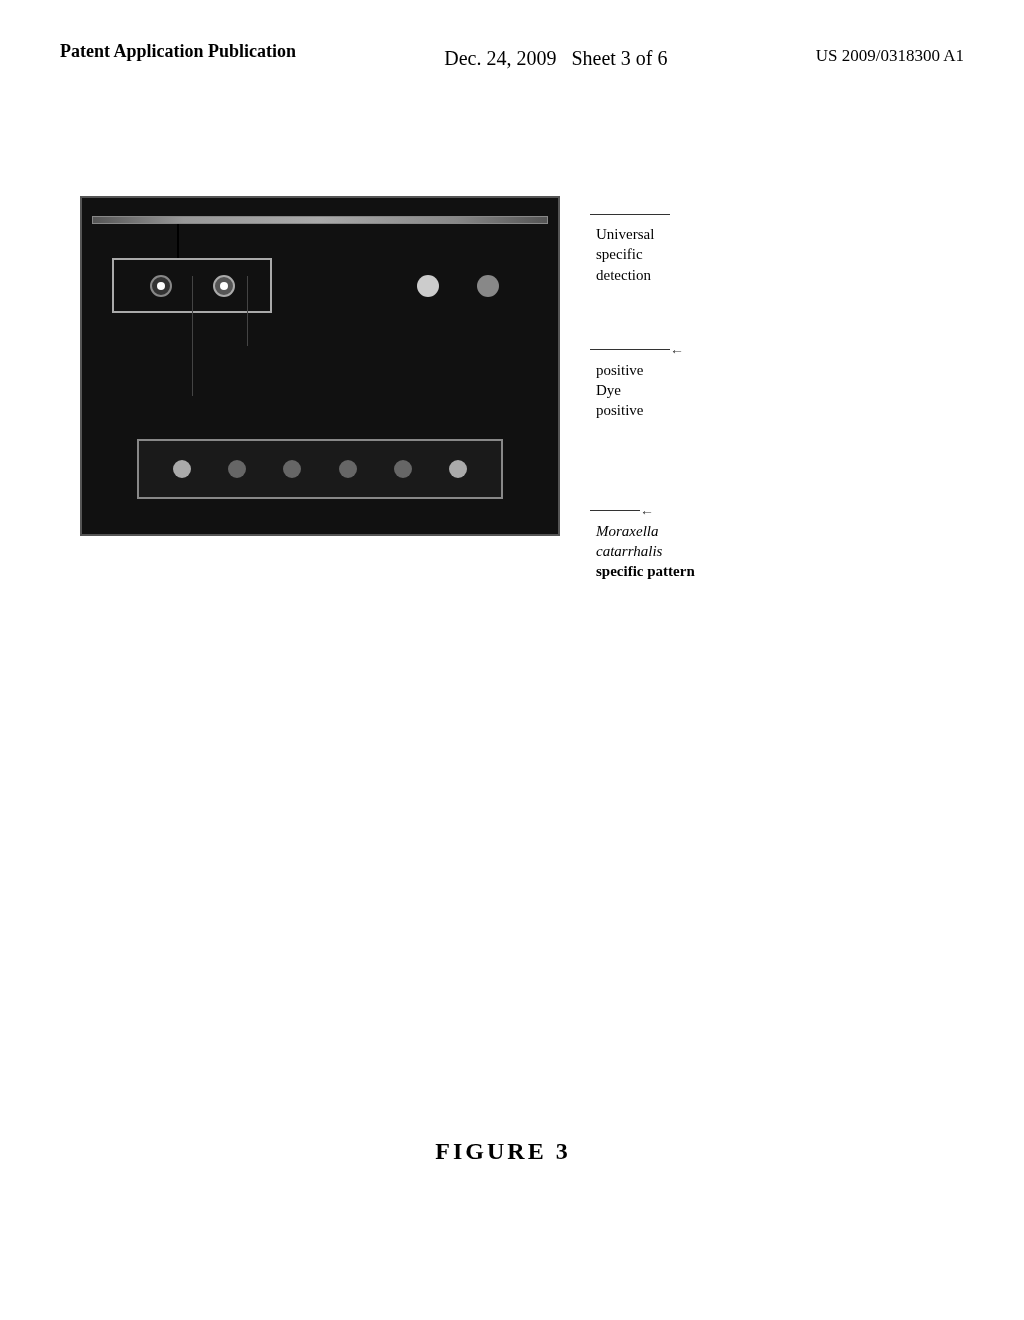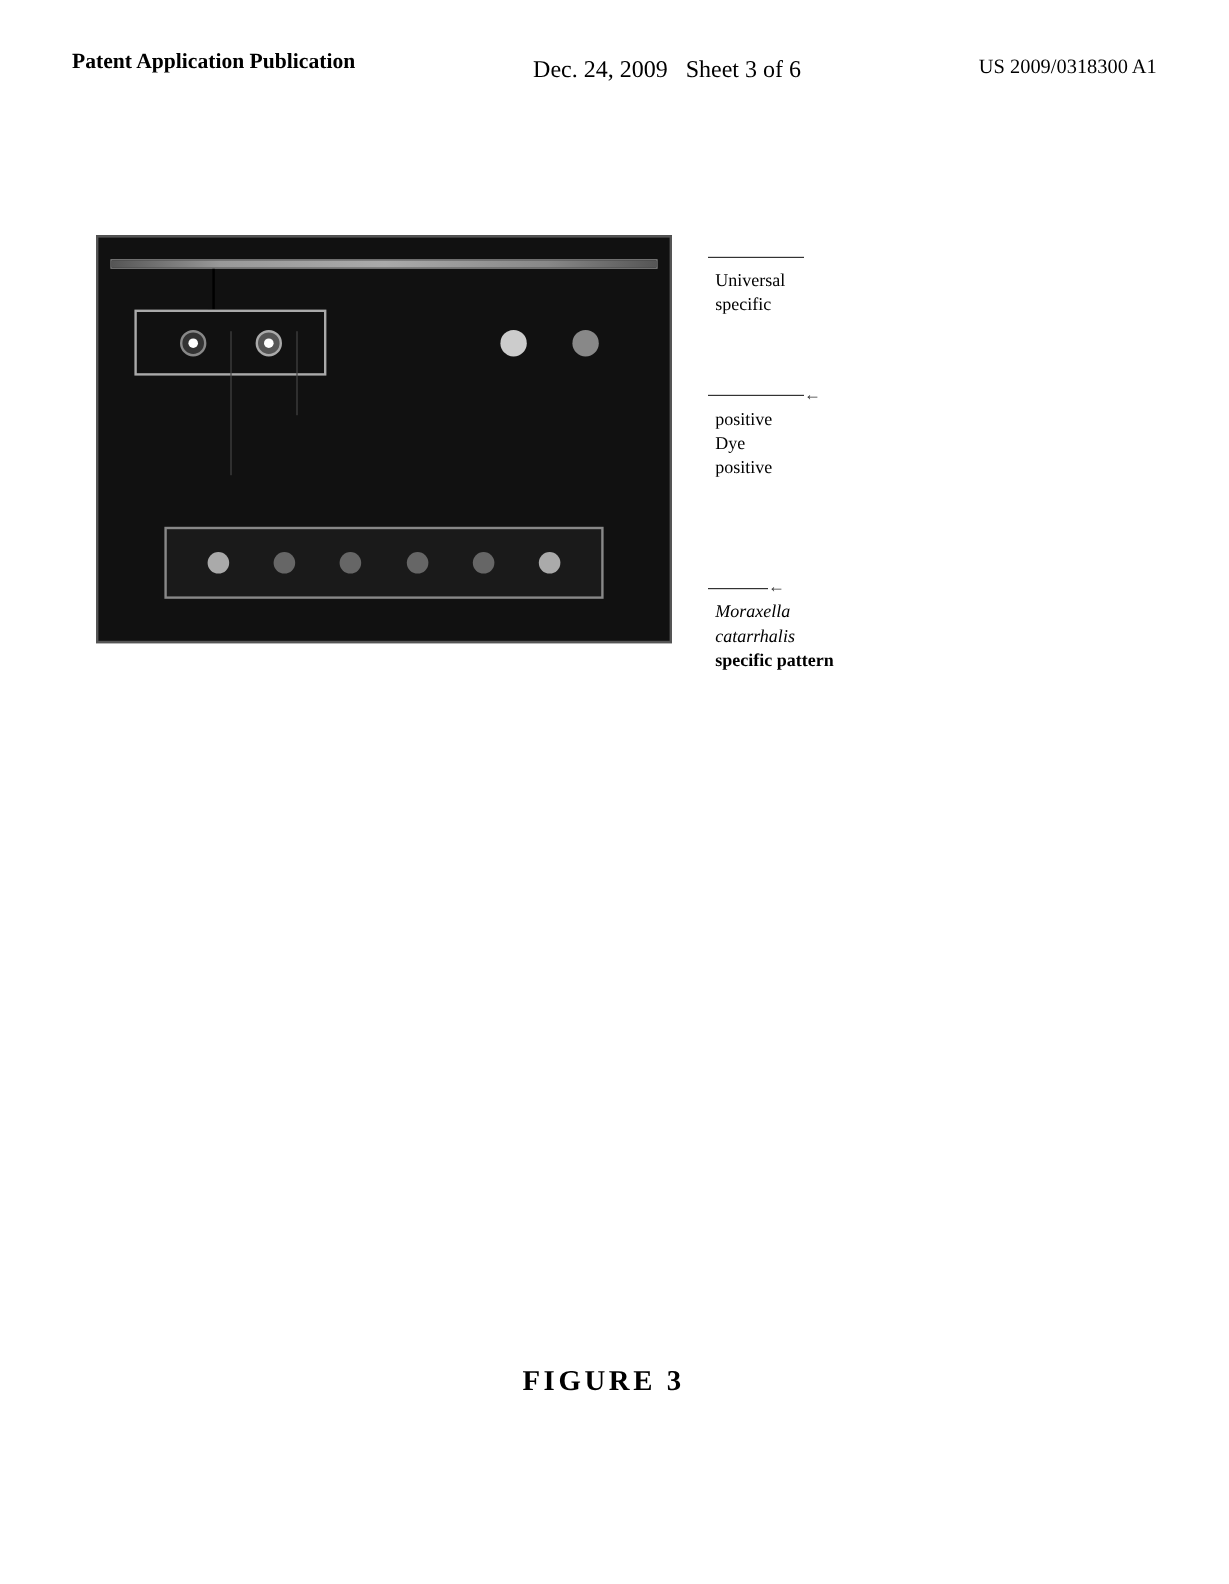--- a/index.html
+++ b/index.html
@@ -287,20 +287,21 @@
     
     <div class="right-annotations">
 
       <div class="ann-block" style="margin-bottom: 55px; margin-top: 8px;">
         <div class="ann-line-row">
           <div class="ann-hline"></div>
         </div>
         <div class="ann-text">
           <div>Universal</div>
           <div>specific</div>
+          <div>detection</div>
         </div>
       </div>
 
       <div class="ann-block" style="margin-bottom: 80px;">
         <div class="ann-line-row">
           <div class="ann-hline"></div>
           <span class="ann-arrow">←</span>
         </div>
         <div class="ann-text">
           <div>positive</div>

